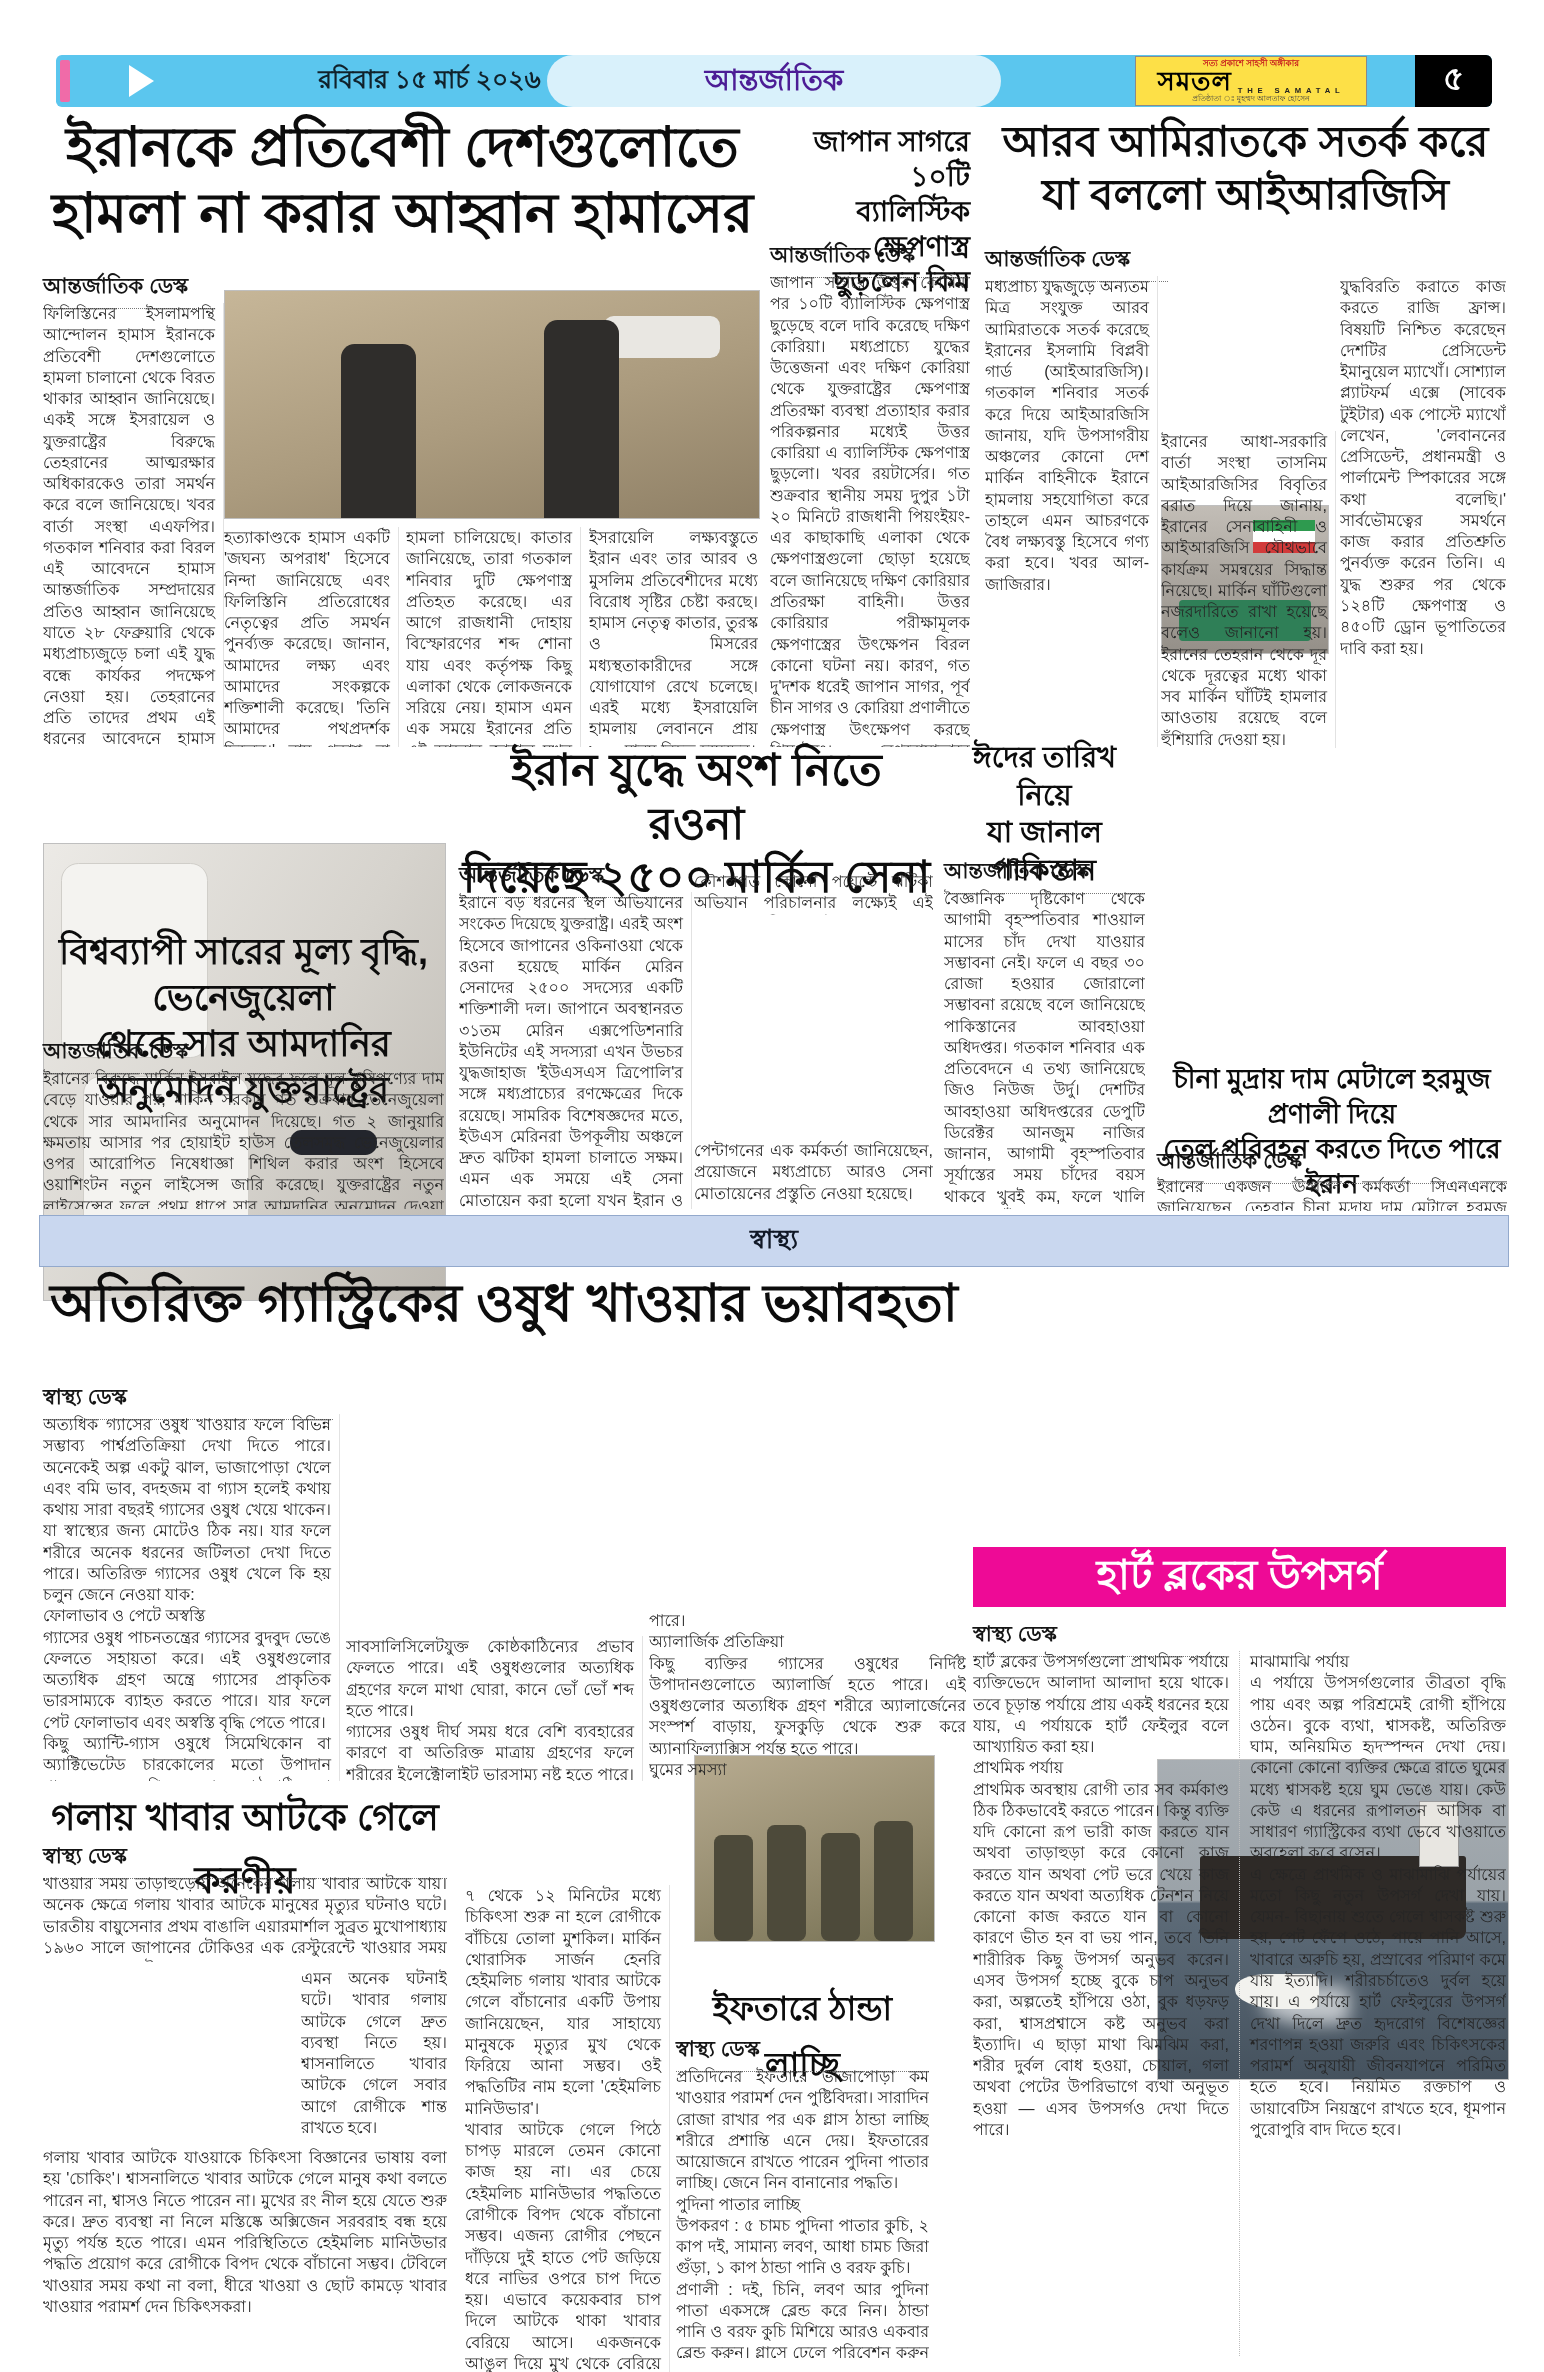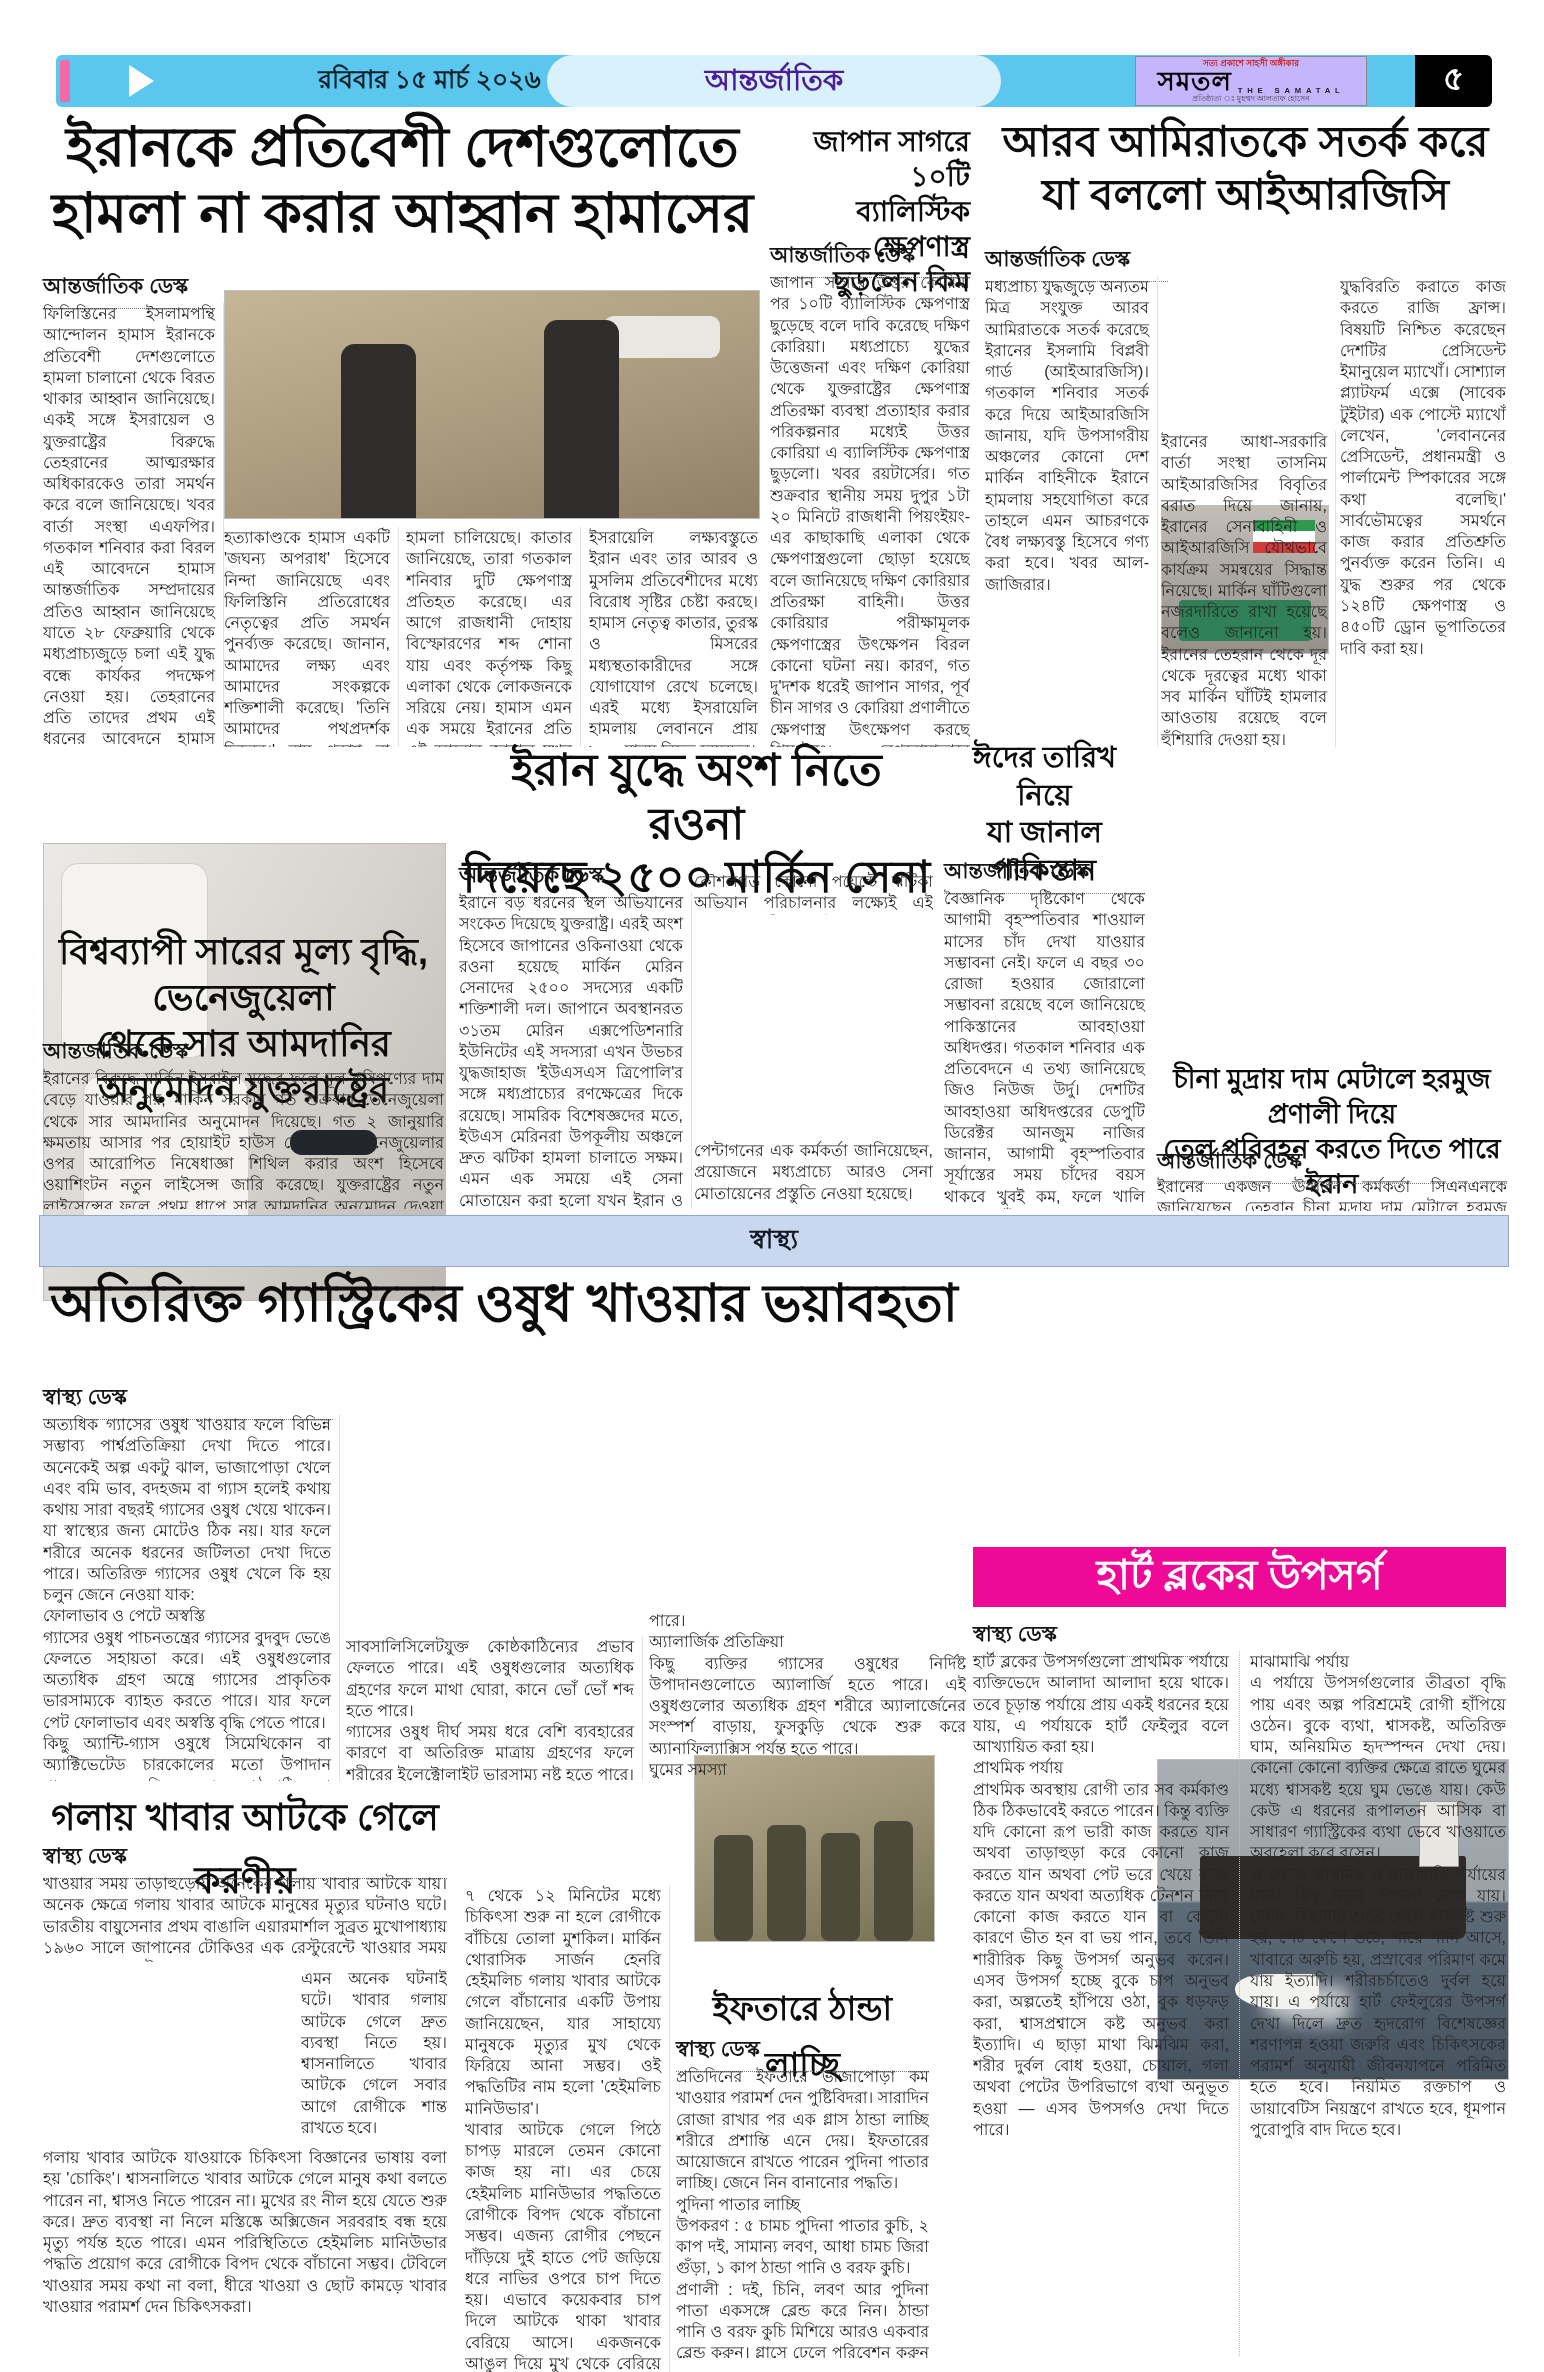--- a/index.html
+++ b/index.html
@@ -8,21 +8,21 @@
   .abs{position:absolute;gap:48px;}
   
   .topbar{display:flex;align-items:center;background:#5bc6ee;border-radius:5.8px;}
   .pinkbar{width:9.7px;height:42px;background:#f06ba8;margin-left:3.9px;border-radius:1.9px;}
   .tri{width:0;height:0;border-left:25px solid #ffffff;border-top:16.4px solid transparent;
        border-bottom:16.4px solid transparent;margin-left:11.6px;}
   .date{margin-left:116px;font-size:25px;font-weight:bold;color:#10222b;}
   .pill{position:absolute;left:50%;top:0;transform:translateX(-50%);width:454px;height:52px;
         background:#d9f1fb;border-radius:26px;display:flex;align-items:center;justify-content:center;
         font-size:29px;font-weight:bold;color:#4c1d95;}
-  .logo{margin-left:auto;width:230px;height:48px;background:#c4b5fd;border:1px solid #8a8a8a;
+  .logo{margin-left:auto;width:230px;height:48px;background:#fde047;border:1px solid #8a8a8a;
         display:flex;flex-direction:column;align-items:center;justify-content:center;line-height:1.05;}
   .logo .t1{font-size:8.7px;color:#c81f1f;font-weight:bold;}
   .logo .t2{font-size:26px;font-weight:bold;color:#000;letter-spacing:1px;}
   .logo .t3{font-size:7.7px;letter-spacing:4.8px;color:#222;font-weight:bold;}
   .logo .t4{font-size:7.7px;color:#444;}
   .pageno{width:77px;height:52px;background:#000;color:#fff;display:flex;align-items:center;
           justify-content:center;font-size:33px;font-weight:bold;border-radius:0 5.8px 5.8px 0;}
   
   .hl{font-weight:bold;color:#0c0c0c;text-align:center;white-space:pre-line;}
   .byline{font-weight:bold;font-size:21px;border-bottom:1px dotted #777;padding-bottom:2.9px;color:#151515;}

